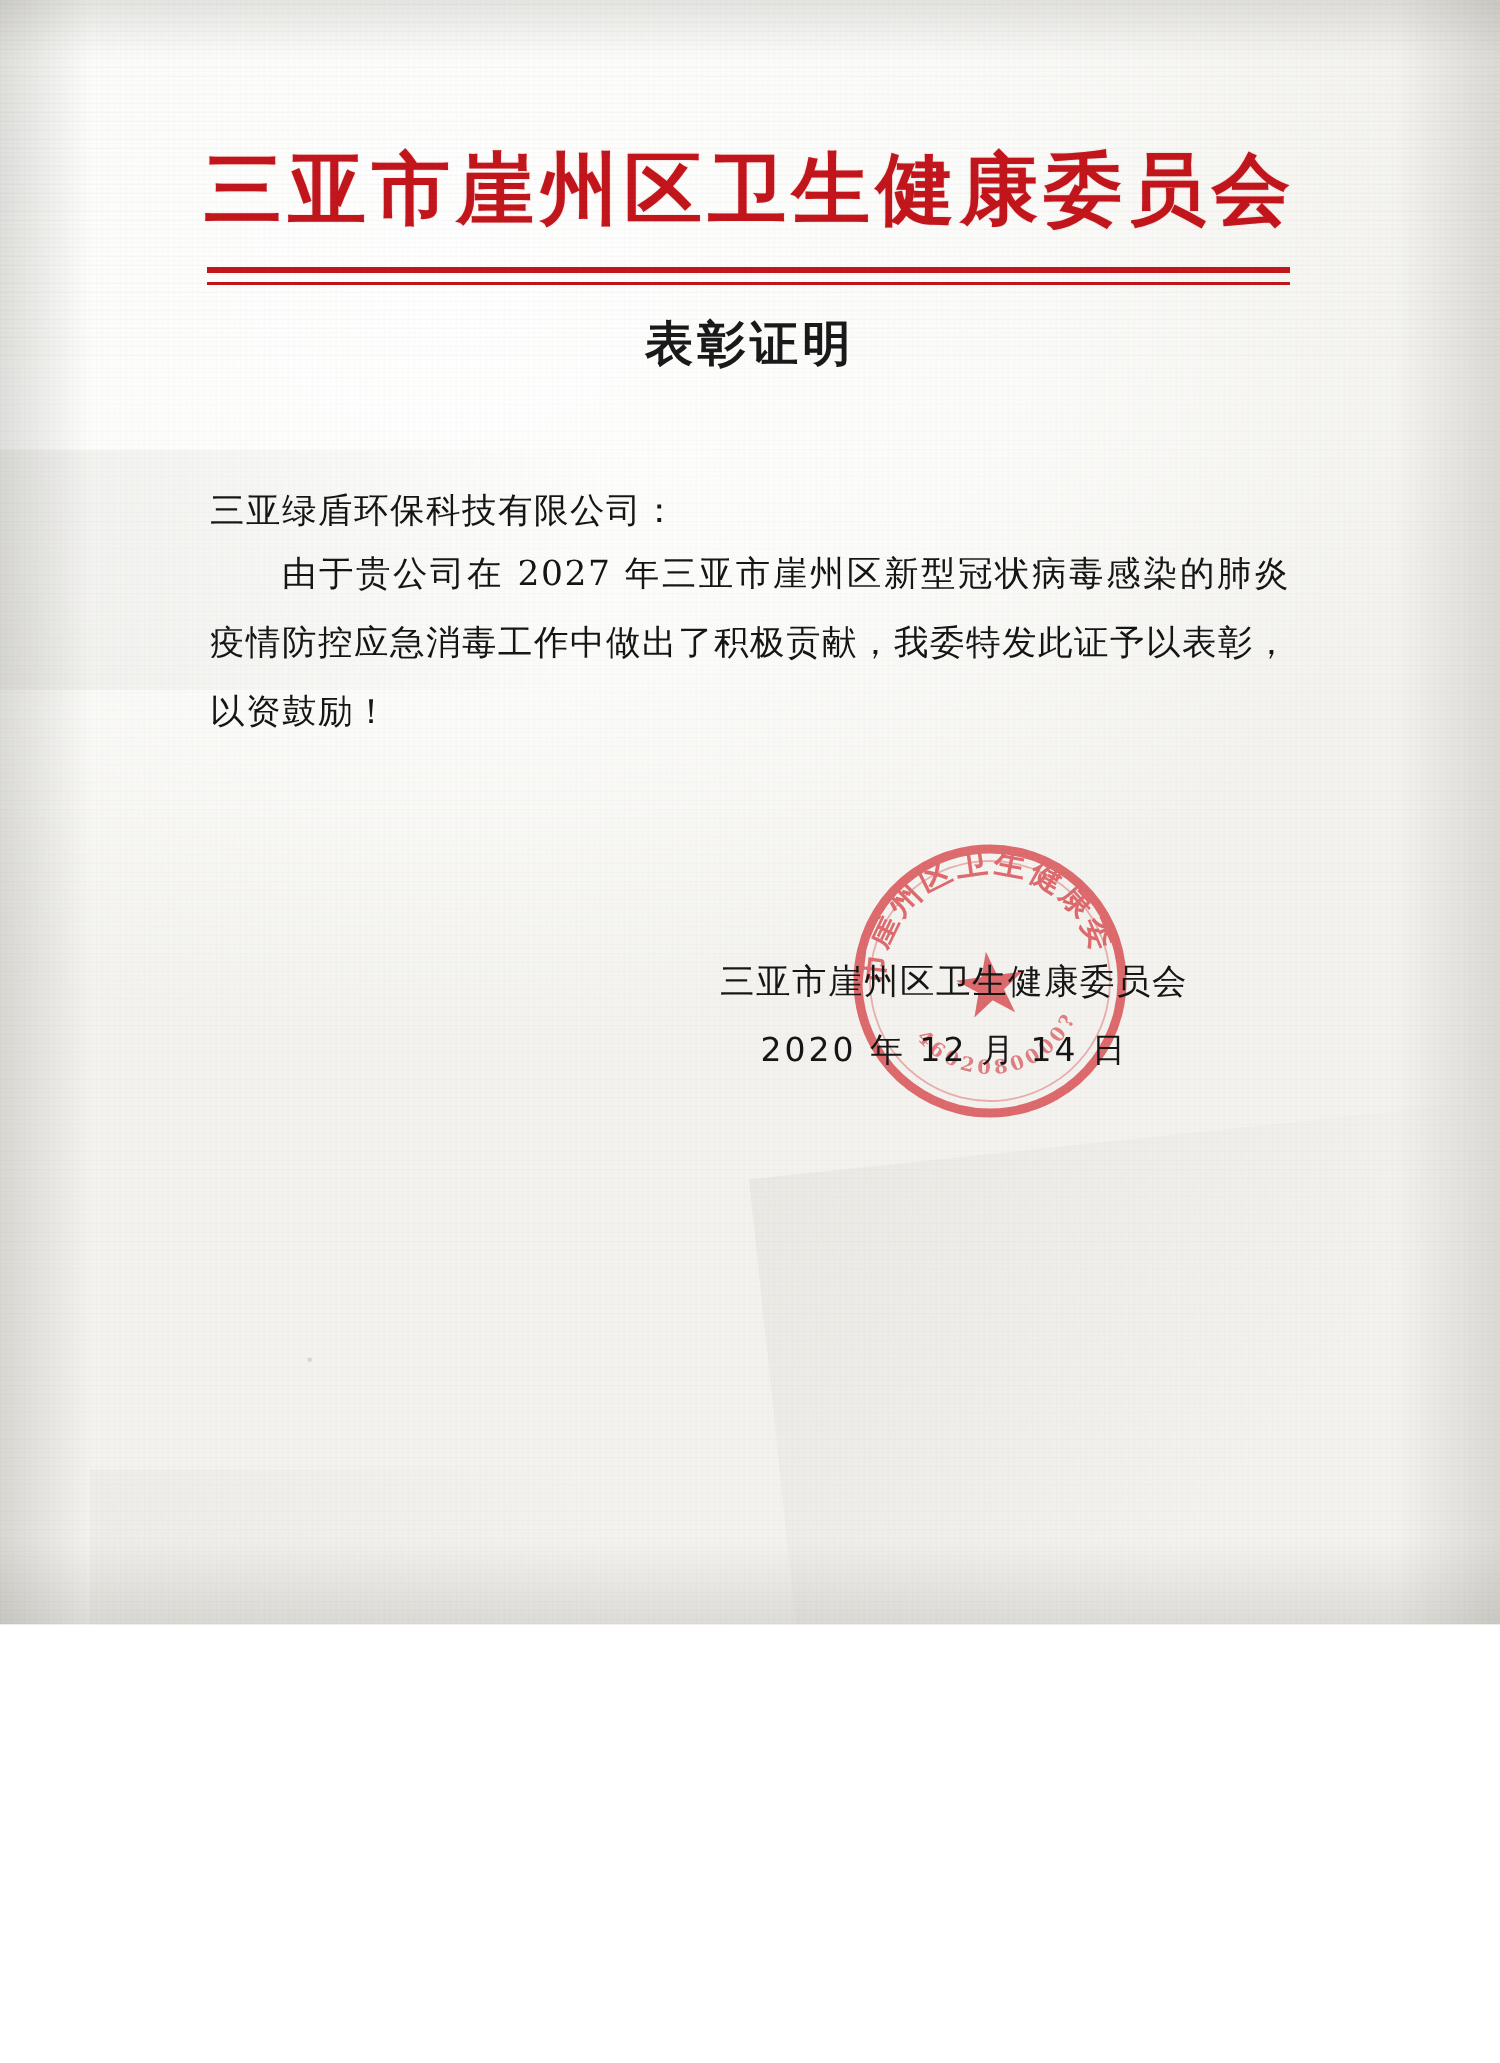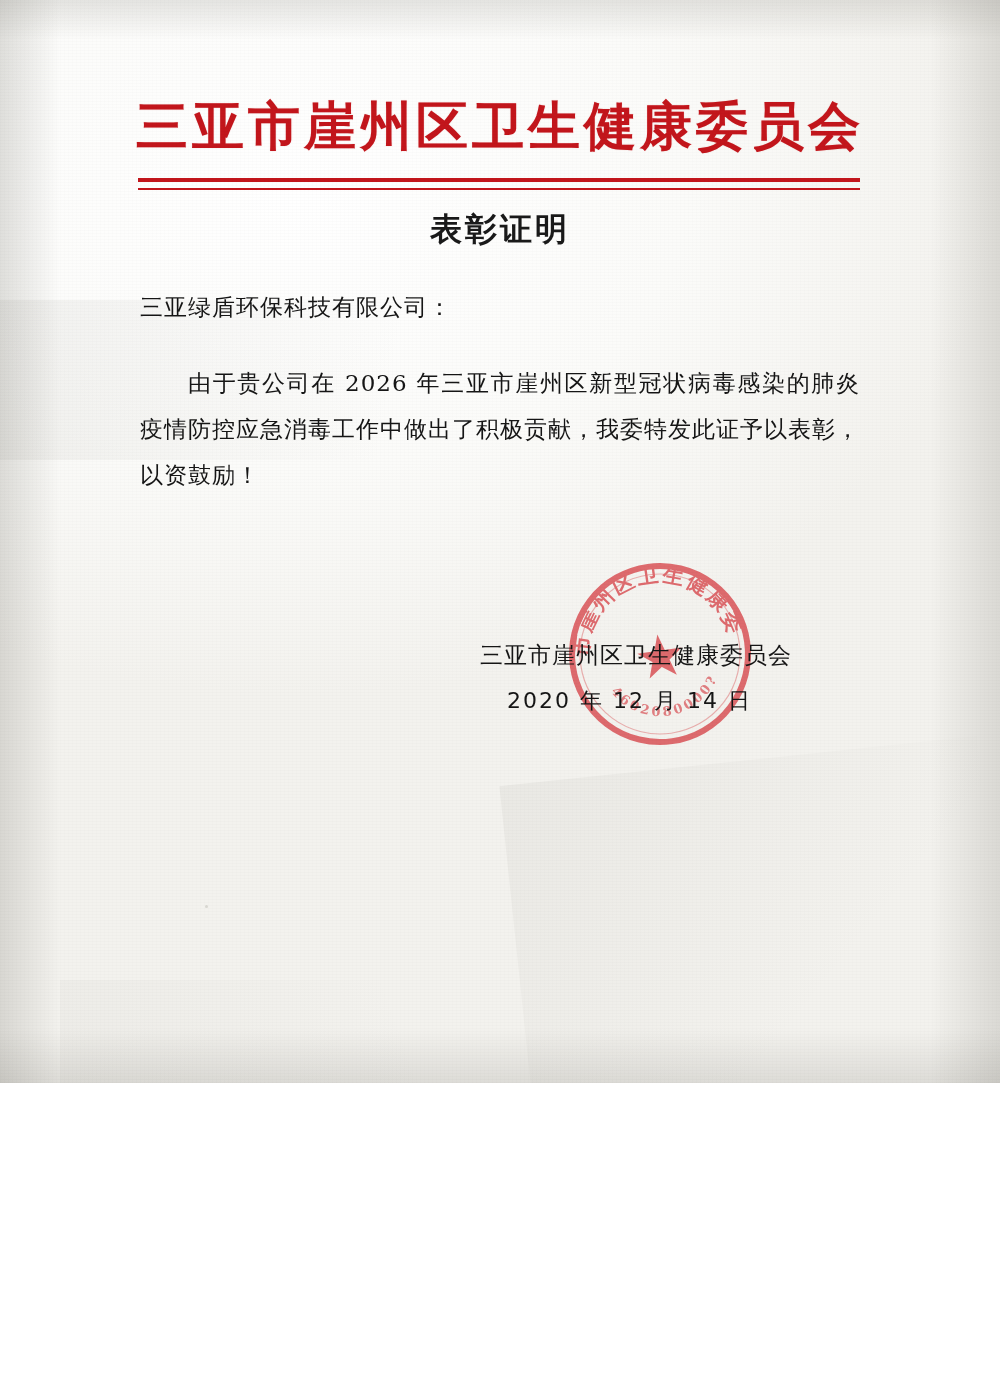--- a/index.html
+++ b/index.html
@@ -97,21 +97,21 @@
     font-family: "DejaVu Serif", "Liberation Serif", serif;
     font-weight: bold;
     font-size: 32px;
     color: #1a1a1a;
     letter-spacing: 3px;
   }
 
   .addressee {
     position: absolute;
     left: 140px;
-    top: 292px;
+    top: 325px;
     font-size: 23px;
     color: #161616;
     letter-spacing: 1px;
     font-family: "DejaVu Serif", "Liberation Serif", serif;
   }
 
   .body-text {
     position: absolute;
     left: 140px;
     top: 360px;
@@ -193,21 +193,21 @@
 
   <div class="org-title">三亚市崖州区卫生健康委员会</div>
 
   <div class="rule thick-top"></div>
   <div class="rule thin-top"></div>
 
   <div class="doc-title">表彰证明</div>
 
   <div class="addressee">三亚绿盾环保科技有限公司：</div>
 
-  <div class="body-text">由于贵公司在 2026 年三亚市崖州区新型冠状病毒感染的肺炎疫情防控应急消毒工作中做出了积极贡献，我委特发此证予以表彰，以资鼓励！</div>
+  <div class="body-text">由于贵公司在 2027 年三亚市崖州区新型冠状病毒感染的肺炎疫情防控应急消毒工作中做出了积极贡献，我委特发此证予以表彰，以资鼓励！</div>
 
   <div class="seal">
     <svg width="196" height="196" viewBox="0 0 196 196" xmlns="http://www.w3.org/2000/svg">
       <defs>
         <path id="sealTopArc" d="M 26,98 A 72,72 0 0 1 170,98"></path>
         <path id="sealBottomArc" d="M 36,98 A 62,62 0 0 0 160,98"></path>
       </defs>
       <circle cx="98" cy="98" r="88" fill="none" stroke="#d8454a" stroke-width="6"></circle>
       <circle cx="98" cy="98" r="80" fill="none" stroke="#d8454a" stroke-width="1.2" opacity="0.5"></circle>
       <text font-size="21" letter-spacing="2.5" text-anchor="middle">

